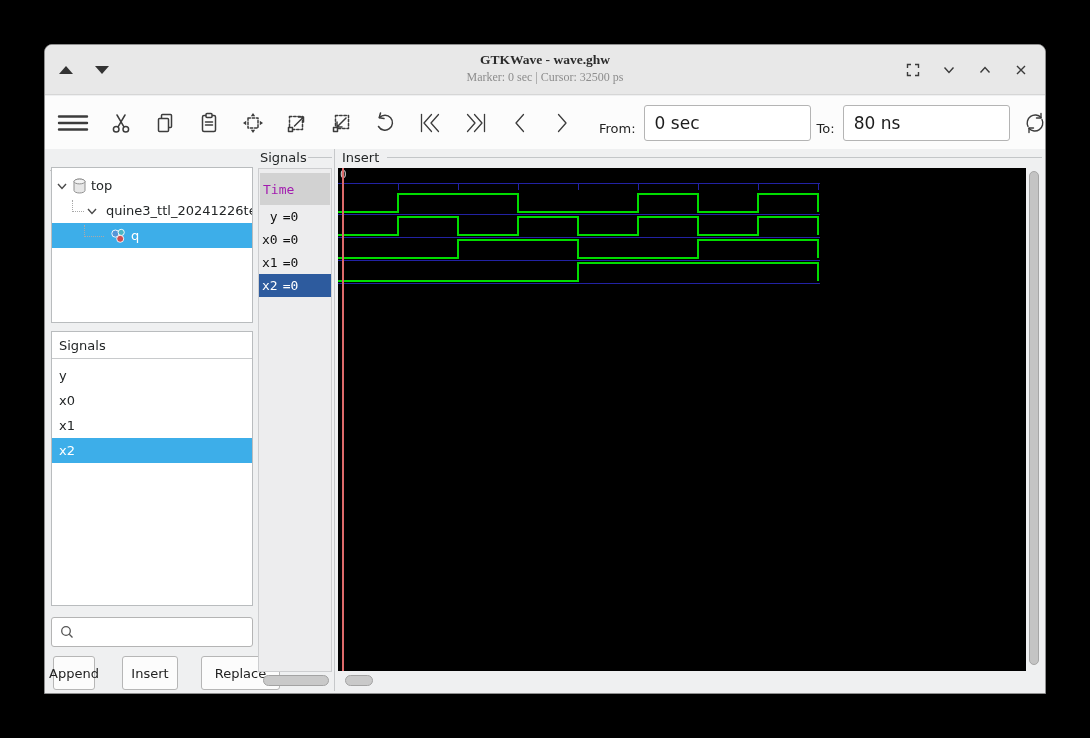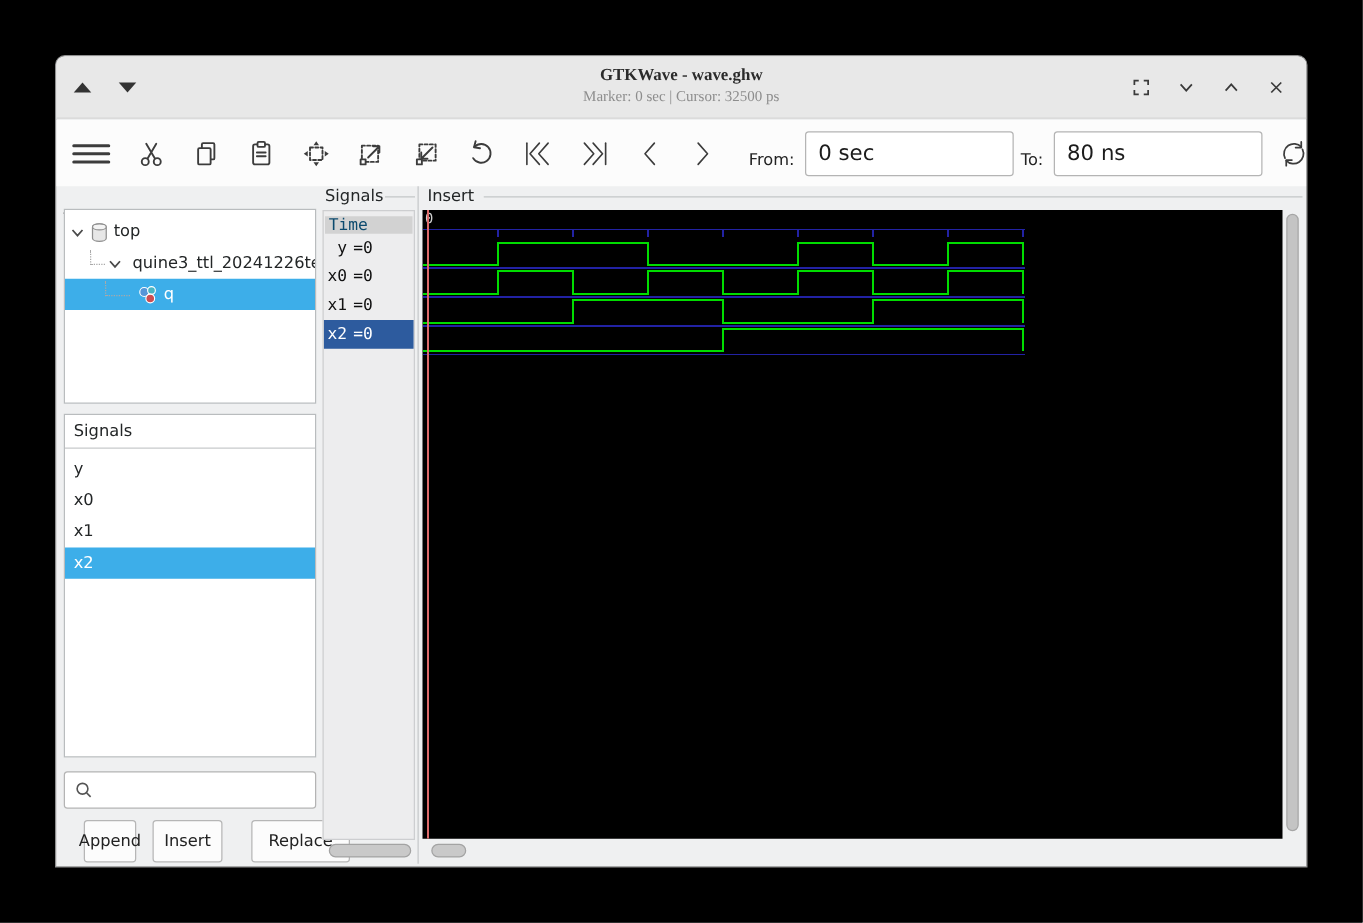--- a/index.html
+++ b/index.html
@@ -55,22 +55,22 @@
   .abtn { position:absolute; top:611px; height:34px; background:#fcfcfc; border:1px solid #b6b6b6;
           border-radius:3px; font-size:13px; color:#232323; display:flex; align-items:center; justify-content:center;
           font-family:"DejaVu Sans","Liberation Sans",sans-serif; }
 
   
   .frame-label { position:absolute; font-size:13px; color:#232627; }
   .frame-line  { position:absolute; height:1px; background:#c3c6c8; }
   .names-box { position:absolute; left:213px; top:123px; width:74px; height:504px;
                background:#ededee; border:1px solid #cdced0; overflow:hidden;
                font-family:"DejaVu Sans Mono","Liberation Mono",monospace; }
-  .time-head { margin:4px 1px 0 1px; height:14px; background:#d2d2d2; display:flex; align-items:center;
-               padding-left:3px; font-size:13px; color:#0c4a6e; }
+  .time-head { margin:4px 1px 0 1px; height:32px; background:#d2d2d2; display:flex; align-items:center;
+               padding-left:3px; font-size:13px; color:#a21caf; }
   .name-row { height:23px; display:flex; align-items:center; padding-left:3px; font-size:13px; color:#111; }
   .name-row .nm { display:inline-block; width:2ch; text-align:right; white-space:pre; }
   .name-row .vl { margin-left:5px; }
   .name-row.selected { background:#2d5b9e; color:#fff; }
 
   .divider { position:absolute; left:289px; top:104px; width:1px; height:542px; background:#c6c8ca; }
 
   
   .wave-box { position:absolute; left:293px; top:123px; width:688px; height:503px; background:#000; overflow:hidden; }
   .wave-zero { position:absolute; left:2px; top:0px; font-family:"DejaVu Sans Mono","Liberation Mono",monospace;
@@ -270,21 +270,21 @@
       <div class="list-row selected">x2</div>
     </div>
 
     <div class="search-box">
       <svg width="16" height="16" viewBox="0 0 16 16">
         <circle cx="7" cy="7" r="4.3" fill="none" stroke="#555" stroke-width="1.3"></circle>
         <path d="M10.3,10.3 L13.5,13.5" stroke="#555" stroke-width="1.3"></path>
       </svg>
       <input placeholder="" style="">
     </div>
-    <button class="abtn" style="left:22px;width:42px">Append</button>
+    <button class="abtn" style="left:8px;width:42px">Append</button>
     <button class="abtn" style="left:77px;width:56px">Insert</button>
     <button class="abtn" style="left:156px;width:79px">Replace</button>
 
     <div class="frame-label" style="left:215px;top:105px">Signals</div>
     <div class="frame-line" style="left:263px;top:112px;width:24px"></div>
 
     <div class="names-box">
       <div class="time-head">Time</div>
       <div class="name-row">
         <span class="nm">y</span>

